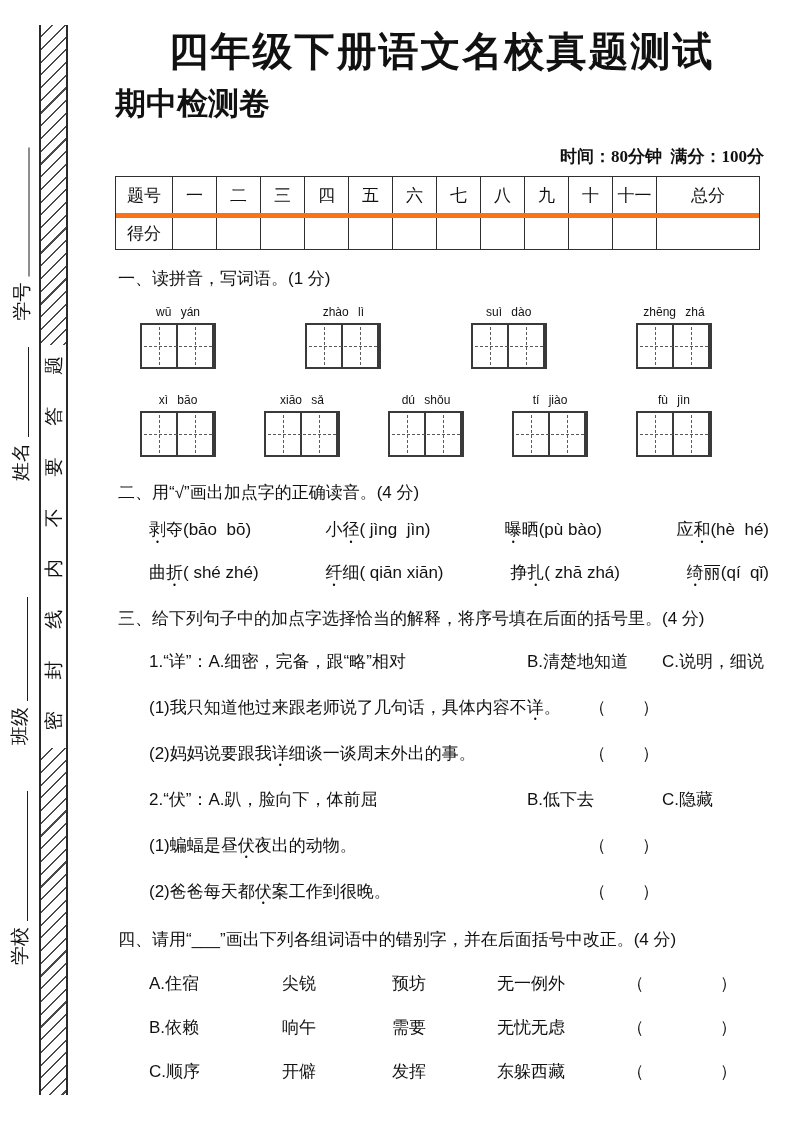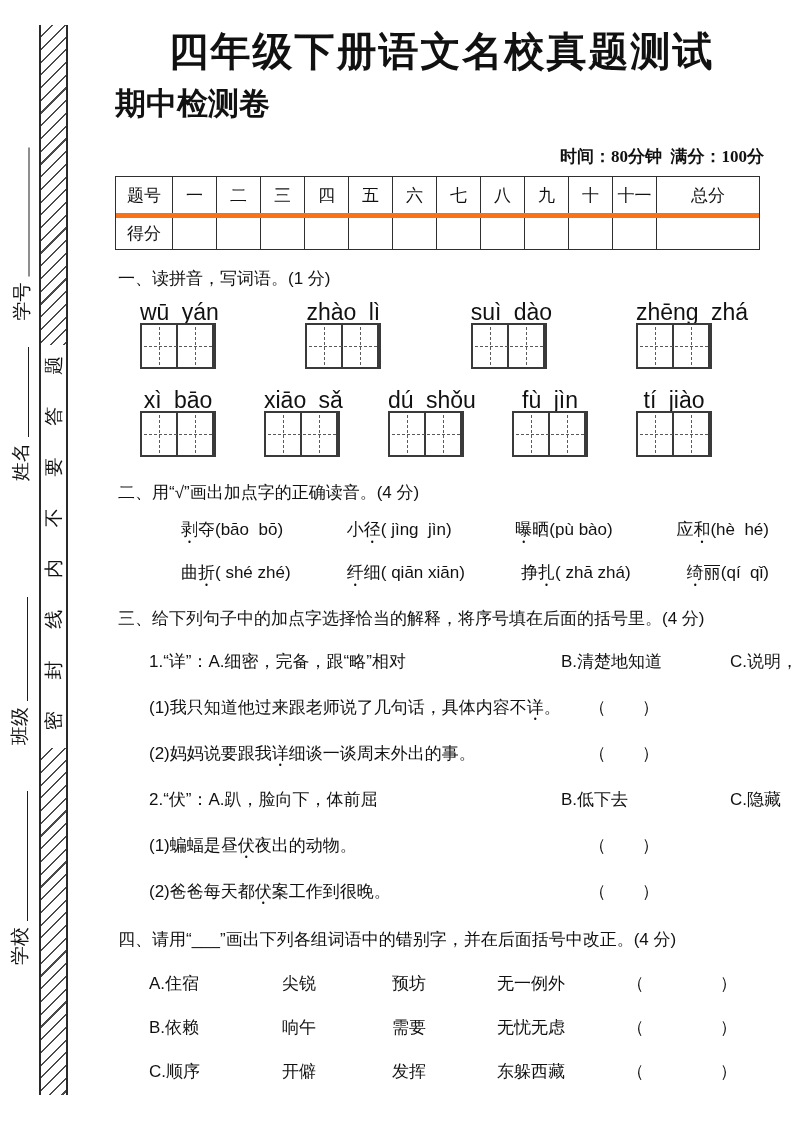--- a/index.html
+++ b/index.html
@@ -52,44 +52,44 @@
   .st-head{width:57px;}
   .st-wide{flex:1;border-right:none;text-align:right;}
 
   .sec-heading{font-size:17px;line-height:23px;margin-left:3px;}
   .h1{margin-top:17px;} .h2{margin-top:24px;} .h3{margin-top:22px;} .h4{margin-top:25px;}
 
   
   .pg-row{margin:11px 0 0 25px;width:572px;display:flex;justify-content:space-between;}
   .pg-row.second{margin-top:20px;}
   .pgroup{width:76px;}
-  .plabel{text-align:center;font-size:23px;height:22px;line-height:22px;
+  .plabel{text-align:center;font-size:12px;height:22px;line-height:22px;
           word-spacing:6px;white-space:nowrap;}
   .wgrid{position:relative;display:flex;width:76px;height:46px;
          border:2px solid #3a3a3a;background:#fff;}
   .wcell{flex:1;position:relative;border-right:2px solid #3a3a3a;}
   .wcell:last-of-type{border-right:none;}
   .wcell::after{content:"";position:absolute;left:50%;top:2px;bottom:2px;
                 border-left:1px dashed #5a5a5a;}
   .hdash{position:absolute;left:2px;right:2px;top:50%;border-top:1px dashed #5a5a5a;}
 
   
   .s2-row{margin:14px 0 0 34px;width:620px;display:flex;justify-content:space-between;
           font-size:17px;line-height:24px;}
   .s2-row.second{margin-top:19px;}
-  .s2-item{white-space:pre;margin-left:32px;}
+  .s2-item{white-space:pre;}
 
   
   .dot{position:relative;display:inline-block;}
   .dot::after{content:"•";position:absolute;left:50%;bottom:-0.58em;
               transform:translateX(-50%);font-size:0.5em;line-height:1;}
 
   
   .s3-lead{margin:20px 0 0 34px;display:grid;grid-template-columns:378px 135px auto;
-           font-size:17px;line-height:23px;white-space:pre;gap:34px;}
+           font-size:17px;line-height:23px;white-space:pre;}
   .s3-lead.second{margin-top:23px;}
   .s3-line{margin:23px 0 0 34px;display:flex;font-size:17px;line-height:23px;}
   .s3-sent{width:440px;white-space:pre;}
   .bracket{display:inline-flex;justify-content:space-between;font-size:17px;}
   .br3{width:70px;}
   .br4{width:110px;}
 
   
   .s4-row{margin:21px 0 0 34px;display:grid;
           grid-template-columns:133px 110px 105px 130px auto;
@@ -217,29 +217,29 @@
           </div>
           <div class="pgroup">
             <div class="plabel">dú shǒu</div>
             <div class="wgrid">
               <div class="wcell"></div>
               <div class="wcell"></div>
               <div class="hdash"></div>
             </div>
           </div>
           <div class="pgroup">
+            <div class="plabel">tí jiào</div>
+            <div class="wgrid">
+              <div class="wcell"></div>
+              <div class="wcell"></div>
+              <div class="hdash"></div>
+            </div>
+          </div>
+          <div class="pgroup">
             <div class="plabel">fù jìn</div>
-            <div class="wgrid">
-              <div class="wcell"></div>
-              <div class="wcell"></div>
-              <div class="hdash"></div>
-            </div>
-          </div>
-          <div class="pgroup">
-            <div class="plabel">tí jiào</div>
             <div class="wgrid">
               <div class="wcell"></div>
               <div class="wcell"></div>
               <div class="hdash"></div>
             </div>
           </div>
         </div>
       </div>
 
     <div class="sec-heading h2">二、用“√”画出加点字的正确读音。(4 分)</div>

